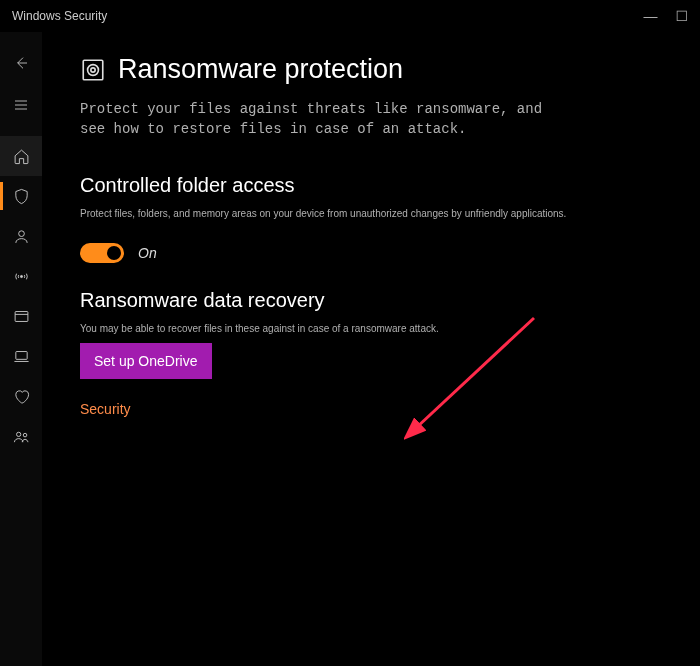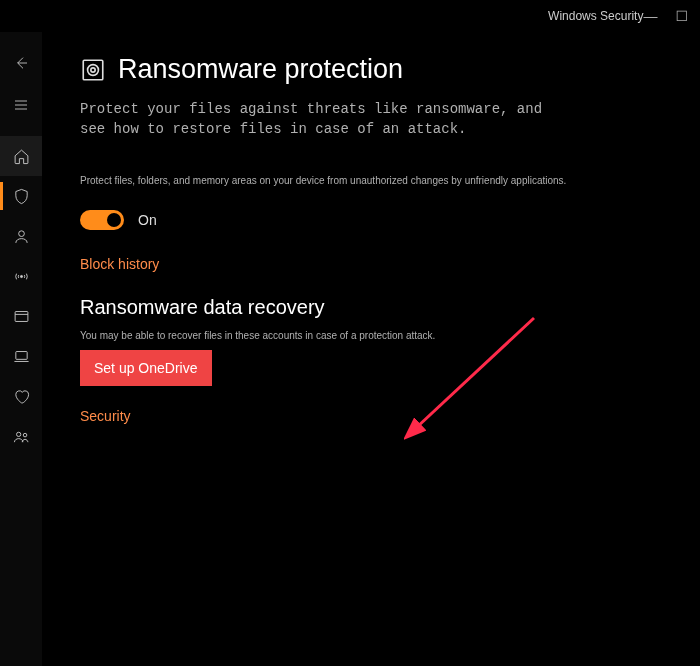--- a/index.html
+++ b/index.html
@@ -9,21 +9,21 @@
   font-family: "Segoe UI", -apple-system, sans-serif;
   width: 700px;
   height: 666px;
   overflow: hidden;
   font-size: 14px;
 }
 .titlebar {
   height: 30px;
   display: flex;
   align-items: center;
-  justify-content: flex-end;
+  justify-content: space-between;
   padding: 16px 12px;
   color: #ccc;
   font-size: 12px;
 }
 .titlebar .controls { display: flex; gap: 18px; }
 .titlebar .controls span { color: #aaa; cursor: default; font-size: 14px; line-height: 1; }
 .main {
   display: flex;
   height: calc(100% - 30px);
 }
@@ -87,28 +87,28 @@
 }
 .toggle .knob {
   position: absolute;
   right: 3px;
   top: 3px;
   width: 14px;
   height: 14px;
   border-radius: 50%;
   background: #000;
 }
-.toggle-label { color: #ddd; font-size: 14px; }
+.toggle-label { color: #ddd; font-size: 14px; font-style: italic; }
 .link { color: #ff8c4a; font-size: 14px; cursor: pointer; display: block; margin-bottom: 10px; }
 .section2 { margin-top: 24px; }
 .onedrive-row { display: flex; gap: 12px; margin: 14px 0 20px 0; max-width: 540px; }
 .onedrive-row svg { width: 18px; height: 18px; flex-shrink: 0; margin-top: 2px; }
 .onedrive-row .msg { color: #ddd; font-size: 14px; line-height: 1.45; }
 .btn {
-  background: #ef4444;
+  background: #a21caf;
   color: #fff;
   border: none;
   padding: 10px 14px;
   font-size: 14px;
   cursor: pointer;
   display: inline-block;
   margin-bottom: 22px;
 }
 .dismiss { color: #ff8c4a; font-size: 14px; cursor: pointer; }
 .arrow-annot {
@@ -194,34 +194,34 @@
     <div class="page-header">
       <svg viewBox="0 0 24 24">
           <rect x="3" y="3" width="18" height="18" rx="1"></rect>
           <circle cx="12" cy="12" r="5"></circle>
           <circle cx="12" cy="12" r="2"></circle>
         </svg>
       <h1>Ransomware protection</h1>
     </div>
     <p class="desc">Protect your files against threats like ransomware, and see how to restore files in case of an attack.</p>
 
+    <h2>Controlled folder access</h2>
     <p class="subdesc">Protect files, folders, and memory areas on your device from unauthorized changes by unfriendly applications.</p>
 
     <div class="toggle-row">
       <div class="toggle">
           <div class="knob"></div>
         </div>
       <span class="toggle-label">On</span>
     </div>
 
-    <a class="link">Block history</a>
 
     <div class="section2">
       <h2>Ransomware data recovery</h2>
-      <p class="subdesc" style="margin-bottom:6px">You may be able to recover files in these accounts in case of a protection attack.</p>
+      <p class="subdesc" style="margin-bottom:6px">You may be able to recover files in these against in case of a ransomware attack.</p>
 
 
       <button class="btn">Set up OneDrive</button>
       <div><a class="dismiss">Security</a></div>
     </div>
 
     <svg class="arrow-annot" width="140" height="130" viewBox="0 0 140 130">
       <defs>
           <marker id="ah" markerWidth="10" markerHeight="10" refX="2" refY="3" orient="auto">
             <path d="M0,0 L0,6 L8,3 z" fill="#ff2a4a"></path>

